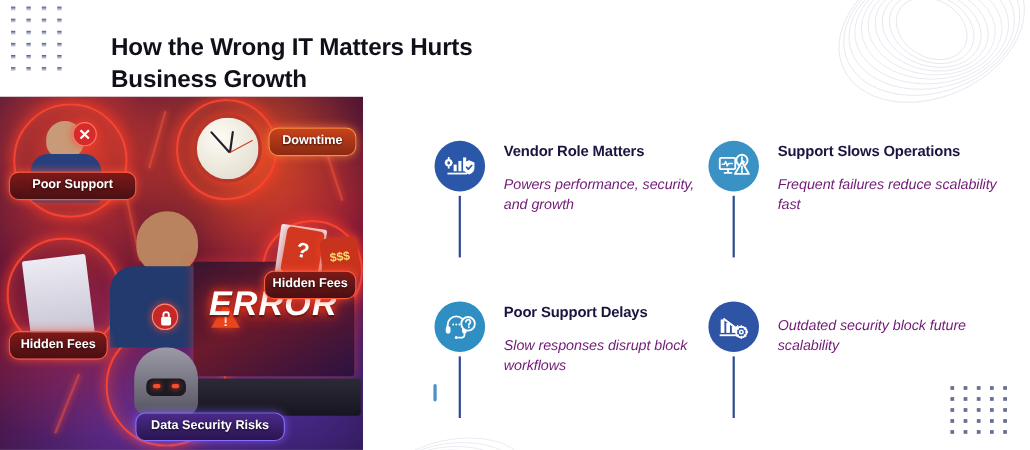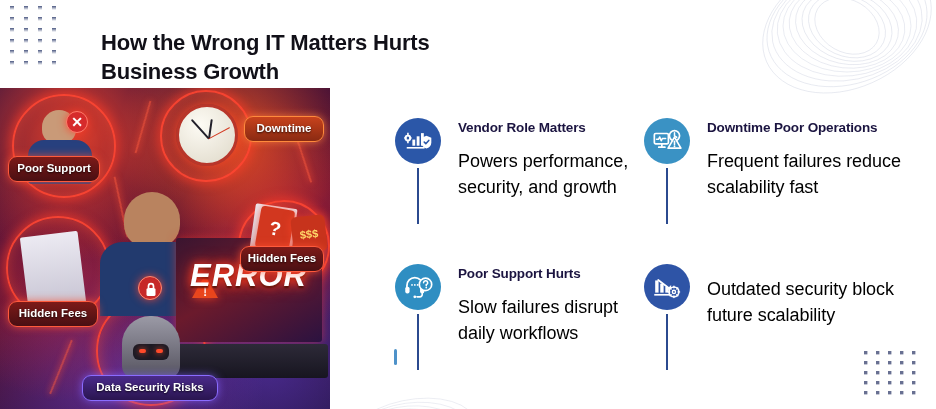--- a/index.html
+++ b/index.html
@@ -57,20 +57,21 @@
   }
   .pill-orange {
     background:linear-gradient(180deg,#c8421c,#8a2a12);
     border:1.5px solid #ff8a3c;
     box-shadow:0 0 9px rgba(255,130,60,.75);
   }
   .pill-purple {
     background:linear-gradient(180deg,#4a2a8a,#2a1550);
     border:1.5px solid #8a6cff;
     box-shadow:0 0 9px rgba(130,100,255,.7);
+    margin-left:41px;
   }
   #badge-x {
     position:absolute; left:66px; top:23px; width:22px; height:22px;
     border-radius:50%; background:#d62b2b; border:1.5px solid #ff7a6a;
     color:#fff; font-weight:bold; font-size:14px; line-height:20px;
     text-align:center; box-shadow:0 0 8px rgba(255,60,40,.8);
   }
   #badge-lock {
     position:absolute; left:138px; top:188px; width:24px; height:24px;
     border-radius:50%; background:#c62828; border:1.5px solid #ff8a72;
@@ -112,21 +113,21 @@
 
   
   #headline {
     position:absolute; left:101px; top:28px; width:420px;
     font-size:22px; font-weight:bold; line-height:1.32;
     color:#111018; letter-spacing:-.2px;
   }
 
   
   #features {
-    position:absolute; left:395px; top:118px;
+    position:absolute; left:395px; top:128px;
     width:530px; height:250px;
     display:grid;
     grid-template-columns:248px 1fr;
     grid-template-rows:146px auto;
     column-gap:1px; row-gap:0;
   }
   .feat { position:relative; display:flex; }
   .badge-wrap { position:relative; width:52px; flex:0 0 52px; }
   .badge {
     position:relative; width:46px; height:46px; border-radius:50%;
@@ -136,22 +137,22 @@
   .stem {
     position:absolute; left:22px; top:50px;
     width:1.6px; height:56px; background:#2b4a8f;
   }
   .feat-text { padding-left:11px; padding-top:1px; }
   .feat-title {
     font-size:13.5px; font-weight:bold; color:#1b1440;
     line-height:1.33; letter-spacing:-.15px;
   }
   .feat-desc {
-    margin-top:12px; font-size:18px; color:#000000;
-    line-height:1.42; letter-spacing:-.05px;
+    margin-top:12px; font-size:13px; color:#701a75;
+    line-height:1.42; letter-spacing:-.05px;font-style:italic;
   }
 </style>
 </head>
 <body>
 
 <svg class="deco" id="dots-tl" viewBox="0 0 60 70">
   <defs>
       <linearGradient id="fadeTL" x1="0" y1="0" x2="0" y2="1">
     <stop offset="0" stop-color="#2b3a6b" stop-opacity=".85"></stop>
     <stop offset="1" stop-color="#2b3a6b" stop-opacity="0"></stop>
@@ -288,21 +289,21 @@
   <div style="position:absolute; left:156px; top:261px; width:7px; height:4px; background:#ff4a2a; border-radius:2px; box-shadow:0 0 6px #ff4a2a;"></div>
 
   <div id="badge-x">✕</div>
   <div id="badge-lock">
     <svg viewBox="0 0 24 24" width="24" height="24" aria-hidden="true">
       <rect x="7.5" y="11" width="9" height="8" rx="1.6" fill="#fff"></rect>
       <path d="M9.5 11V9.2a2.5 2.5 0 0 1 5 0V11" fill="none" stroke="#fff" stroke-width="1.7"></path>
     </svg>
   </div>
 
-  <div class="pill pill-red" style="left:8px;   top:68px;  width:92px;  padding:6px 0; font-size:11.5px;">Poor Support</div>
+  <div class="pill pill-red" style="left:8px;   top:68px;  width:116px;  padding:6px 0; font-size:11.5px;">Poor Support</div>
   <div class="pill pill-orange" style="left:244px; top:28px;  width:80px;  padding:6px 0; font-size:11.5px;">Downtime</div>
   <div class="pill pill-red" style="left:240px; top:158px; width:84px;  padding:6px 0; font-size:11.5px;">Hidden Fees</div>
   <div class="pill pill-red" style="left:8px;   top:213px; width:90px;  padding:6px 0; font-size:11.5px;">Hidden Fees</div>
   <div class="pill pill-purple" style="left:82px;  top:287px; width:136px; padding:6px 0; font-size:11.5px;">Data Security Risks</div>
 </div>
 
 <div id="features">
 
   <div class="feat">
     <div class="badge-wrap">
@@ -341,21 +342,21 @@
           <circle cx="24" cy="10.4" r="5.4" fill="none" stroke="#fff" stroke-width="1.8"></circle>
           <path d="M24 7.2v3.4l2.3 1.4" fill="none" stroke="#fff" stroke-width="1.6" stroke-linecap="round"></path>
           <path d="M17.2 23.6L24 11.8l6.8 11.8z" fill="#3a92c4" stroke="#fff" stroke-width="1.8" stroke-linejoin="round"></path>
           <path d="M24 16.2v3.6" stroke="#fff" stroke-width="1.7" stroke-linecap="round"></path>
           <circle cx="24" cy="21.6" r="1" fill="#fff"></circle>
         </svg>
       </div>
       <div class="stem"></div>
     </div>
     <div class="feat-text">
-      <div class="feat-title">Downtime Poor Operations</div>
+      <div class="feat-title">Support Slows Operations</div>
       <div class="feat-desc">Frequent failures reduce scalability fast</div>
     </div>
   </div>
 
   <div class="feat">
     <div class="badge-wrap">
       <div class="badge" style="background:#2f8ec2;">
         <svg viewBox="0 0 32 32" width="30" height="30" aria-hidden="true">
           <path d="M4.2 17v-2.6a8.4 8.4 0 0 1 16.8 0V17" fill="none" stroke="#fff" stroke-width="1.9" stroke-linecap="round"></path>
           <rect x="2.4" y="15.6" width="4.6" height="7.2" rx="2.1" fill="#fff"></rect>
@@ -366,22 +367,22 @@
           <path d="M21.9 11.4a2.2 2.2 0 1 1 2.9 2.1v1.2" fill="none" stroke="#fff" stroke-width="1.6" stroke-linecap="round"></path>
           <circle cx="24.8" cy="16.6" r=".95" fill="#fff"></circle>
           <circle cx="9.6" cy="13.8" r=".95" fill="#fff"></circle>
             <circle cx="12.6" cy="13.8" r=".95" fill="#fff"></circle>
             <circle cx="15.6" cy="13.8" r=".95" fill="#fff"></circle>
         </svg>
       </div>
       <div class="stem"></div>
     </div>
     <div class="feat-text">
-      <div class="feat-title">Poor Support Hurts</div>
-      <div class="feat-desc">Slow failures disrupt daily workflows</div>
+      <div class="feat-title">Poor Support Delays</div>
+      <div class="feat-desc">Slow responses disrupt block workflows</div>
     </div>
   </div>
 
   <div class="feat">
     <div class="badge-wrap">
       <div class="badge" style="background:#2e54a6;">
         <svg viewBox="0 0 32 32" width="30" height="30" aria-hidden="true">
           <g fill="#fff">
             <rect x="3.4" y="9" width="3.6" height="13"></rect>
             <rect x="8.8" y="12.4" width="3.6" height="9.6"></rect>

